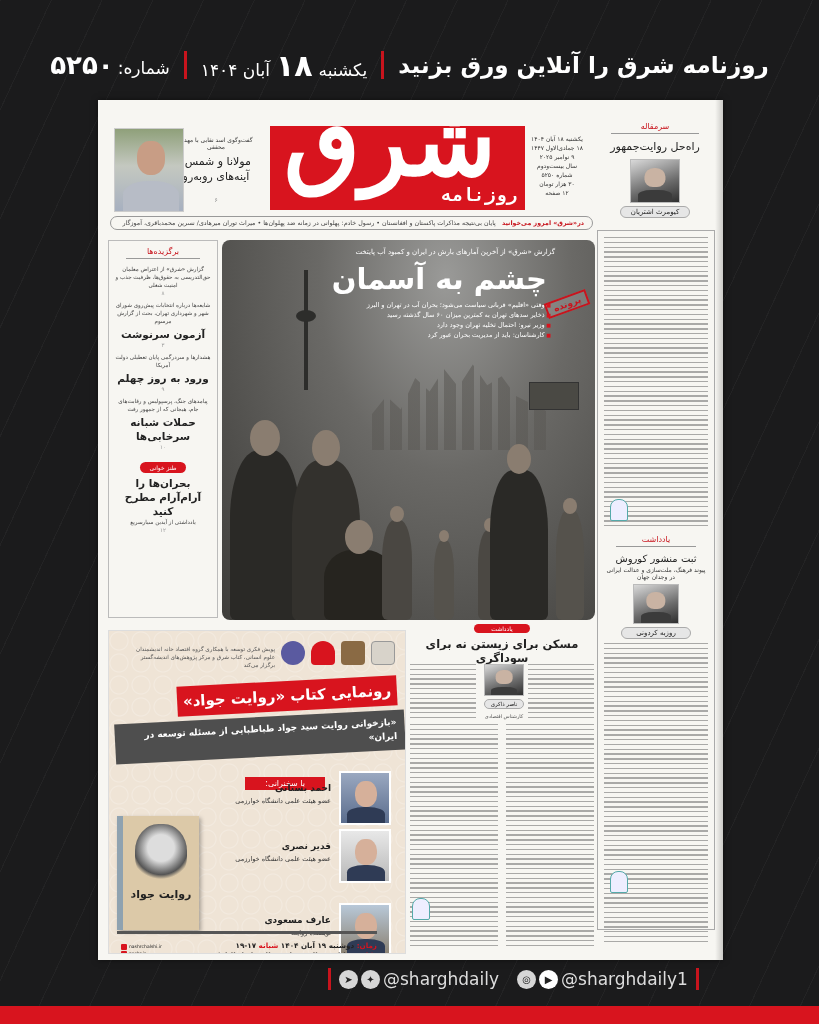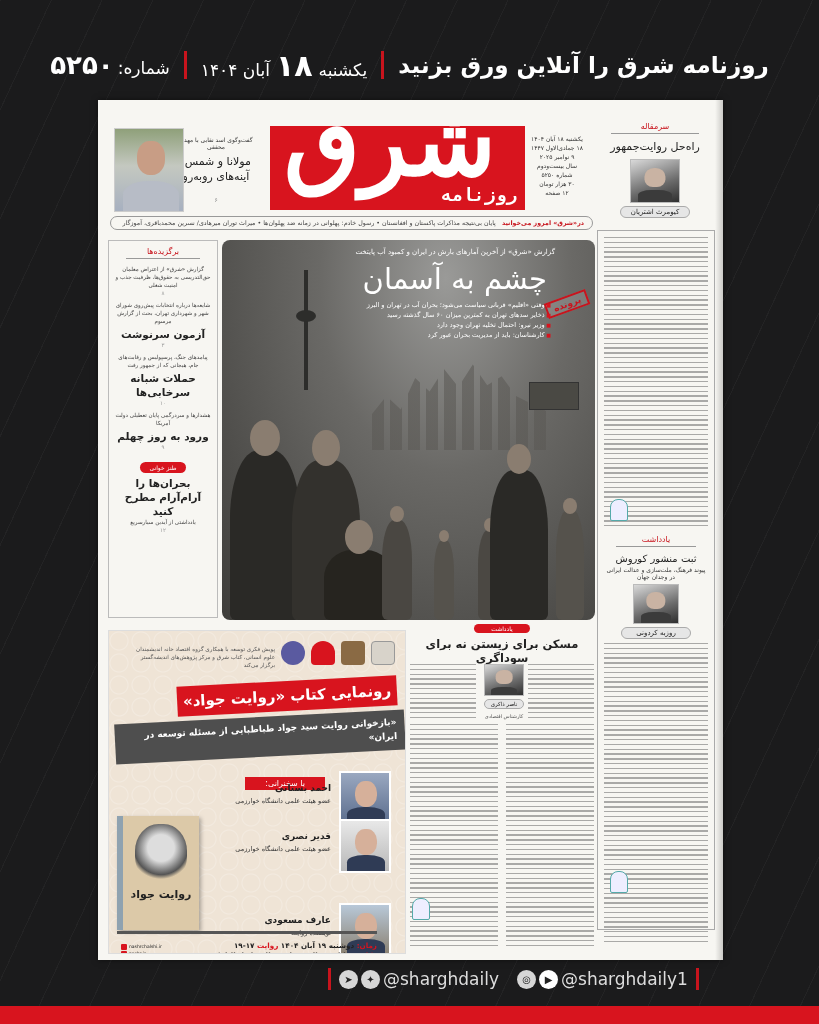--- a/index.html
+++ b/index.html
@@ -67,21 +67,21 @@
   .left-rail { position: absolute; left: 10px; top: 140px; width: 110px; height: 378px; border: 1px solid #bbb; padding: 6px 5px; text-align: center; }
   .brief { margin-bottom: 5px; }
   .brief .kick { font-size: 5.6px; color: #444; line-height: 8px; }
   .brief .head { font-size: 10.5px; font-weight: bold; line-height: 14px; margin-top: 2px; }
   .brief .pg { font-size: 5.5px; color: #999; margin-top: 1px; }
   .red-pill { display: inline-block; background: #d8141e; color: #fff; font-size: 6px; padding: 2px 10px; border-radius: 6px; }
 
   .hero { position: absolute; left: 124px; right: 128px; top: 140px; height: 380px; border-radius: 8px; overflow: hidden;
     background: radial-gradient(ellipse at 60% 10%, #9a9a98 0%, #6a6966 40%, #3e3d3a 100%); }
   .hero .kicker { position: absolute; top: 8px; right: 40px; color: #fff; font-size: 7px; }
-  .hero .headline { position: absolute; top: 22px; right: 48px; color: #fff; font-size: 29px; font-weight: normal; }
+  .hero .headline { position: absolute; top: 22px; right: 48px; color: #fff; font-size: 29px; font-weight: bold; }
   .hero .stamp { position: absolute; top: 56px; right: 6px; color: #c8141d; border: 2px solid #c8141d; font-size: 9px; font-weight: bold; padding: 1px 6px; transform: rotate(-20deg); background: rgba(255,255,255,0.15); }
   .hero ul { position: absolute; top: 60px; right: 44px; list-style: none; color: #fff; font-size: 6.5px; line-height: 10px; }
   .hero ul li::before { content: "■ "; color: #d8141e; font-size: 5px; }
   .tower { position: absolute; left: 82px; top: 30px; width: 4px; height: 120px; background: #2d2d2b; }
   .tower::before { content:""; position:absolute; left:-8px; top:40px; width:20px; height:12px; border-radius:50%; background:#2d2d2b; }
   .skyline { position: absolute; left: 150px; top: 120px; width: 180px; height: 90px;
     background: repeating-linear-gradient(90deg, rgba(90,88,84,0.8) 0 12px, transparent 12px 18px);
     clip-path: polygon(0 60%,8% 40%,16% 55%,24% 20%,32% 35%,40% 10%,48% 30%,56% 5%,64% 28%,72% 18%,80% 40%,90% 50%,100% 60%,100% 100%,0 100%); opacity:.7; }
   .sign { position: absolute; right: 16px; top: 142px; width: 50px; height: 28px; background: #4a4944; border: 1px solid #333; }
   .figure { position: absolute; bottom: 0; background: #2a2926; border-radius: 40% 40% 6px 6px; }
@@ -210,28 +210,28 @@
     <div class="brief">
       <div class="kick">گزارش «شرق» از اعتراض معلمان حق‌التدریسی به حقوق‌ها، ظرفیت جذب و امنیت شغلی</div>
       <div class="pg">۸</div>
     </div>
     <div class="brief">
       <div class="kick">شایعه‌ها درباره انتخابات پیش‌روی شورای شهر و شهرداری تهران، بحث از گزارش مرسوم</div>
       <div class="head">آزمون سرنوشت</div>
       <div class="pg">۳</div>
     </div>
     <div class="brief">
+      <div class="kick">هشدارها و سردرگمی پایان تعطیلی دولت آمریکا</div>
+      <div class="head">ورود به روز چهلم</div>
+      <div class="pg">۹</div>
+    </div>
+    <div class="brief">
       <div class="kick">پیامدهای جنگ، پرسپولیس و رقابت‌های جام، هیجانی که از جمهور رفت</div>
       <div class="head">حملات شبانه سرخابی‌ها</div>
       <div class="pg">۱۰</div>
-    </div>
-    <div class="brief">
-      <div class="kick">هشدارها و سردرگمی پایان تعطیلی دولت آمریکا</div>
-      <div class="head">ورود به روز چهلم</div>
-      <div class="pg">۹</div>
     </div>
     <div class="brief">
       <span class="red-pill">طنز خوانی</span>
       <div class="head">بحران‌ها را آرام‌آرام مطرح کنید</div>
       <div class="kick">یادداشتی از آیدین سیارسریع</div>
       <div class="pg">۱۲</div>
     </div>
   </div>
 
   <div class="hero">
@@ -284,40 +284,40 @@
     </div>
     <div class="intro">پویش فکری توسعه با همکاری گروه اقتصاد خانه اندیشمندان علوم انسانی، کتاب شرق و مرکز پژوهش‌های اندیشه‌گستر برگزار می‌کند</div>
     <div class="band1">رونمایی کتاب «روایت جواد»</div>
     <div class="band2">«بازخوانی روایت سید جواد طباطبایی از مسئله توسعه در ایران»</div>
     <div class="speakers-lbl">با سخنرانی:</div>
     <div class="speaker" style="top:140px;">
       <div class="photo"></div>
       <div class="nm">احمد بستانی</div>
       <div class="rl">عضو هیئت علمی دانشگاه خوارزمی</div>
     </div>
-    <div class="speaker" style="top:188px;">
+    <div class="speaker" style="top:198px;">
       <div class="photo" style="background:linear-gradient(180deg,#e8e8e8,#b8b8b8);"></div>
       <div class="nm">قدیر نصری</div>
       <div class="rl">عضو هیئت علمی دانشگاه خوارزمی</div>
     </div>
     <div class="speaker" style="top:272px;">
       <div class="photo" style="background:linear-gradient(180deg,#b8c8d8,#8a8070);"></div>
       <div class="nm">عارف مسعودی</div>
       <div class="rl">نویسنده روایت</div>
     </div>
     <div class="book">
       <div class="face"></div>
       <div class="bt">روایت جواد</div>
     </div>
     <div class="line"></div>
     <div class="event">
       <div>
         <span class="k">زمان:</span>
         <span>دوشنبه ۱۹ آبان ۱۴۰۴</span>
-        <span class="k">روایت</span>
+        <span class="k">شبانه</span>
         <span>۱۷-۱۹</span>
       </div>
       <div>
         <span class="k">مکان:</span>
         <span>خیابان وصال شیرازی، بالاتر از ایتالیا، کوچه شیرین بیانی، کافه تاریخ</span>
       </div>
     </div>
     <div class="socials">
       <div><i></i><span>nashrchalshi.ir</span></div>
       <div><i></i><span>nashr.ir</span></div>

